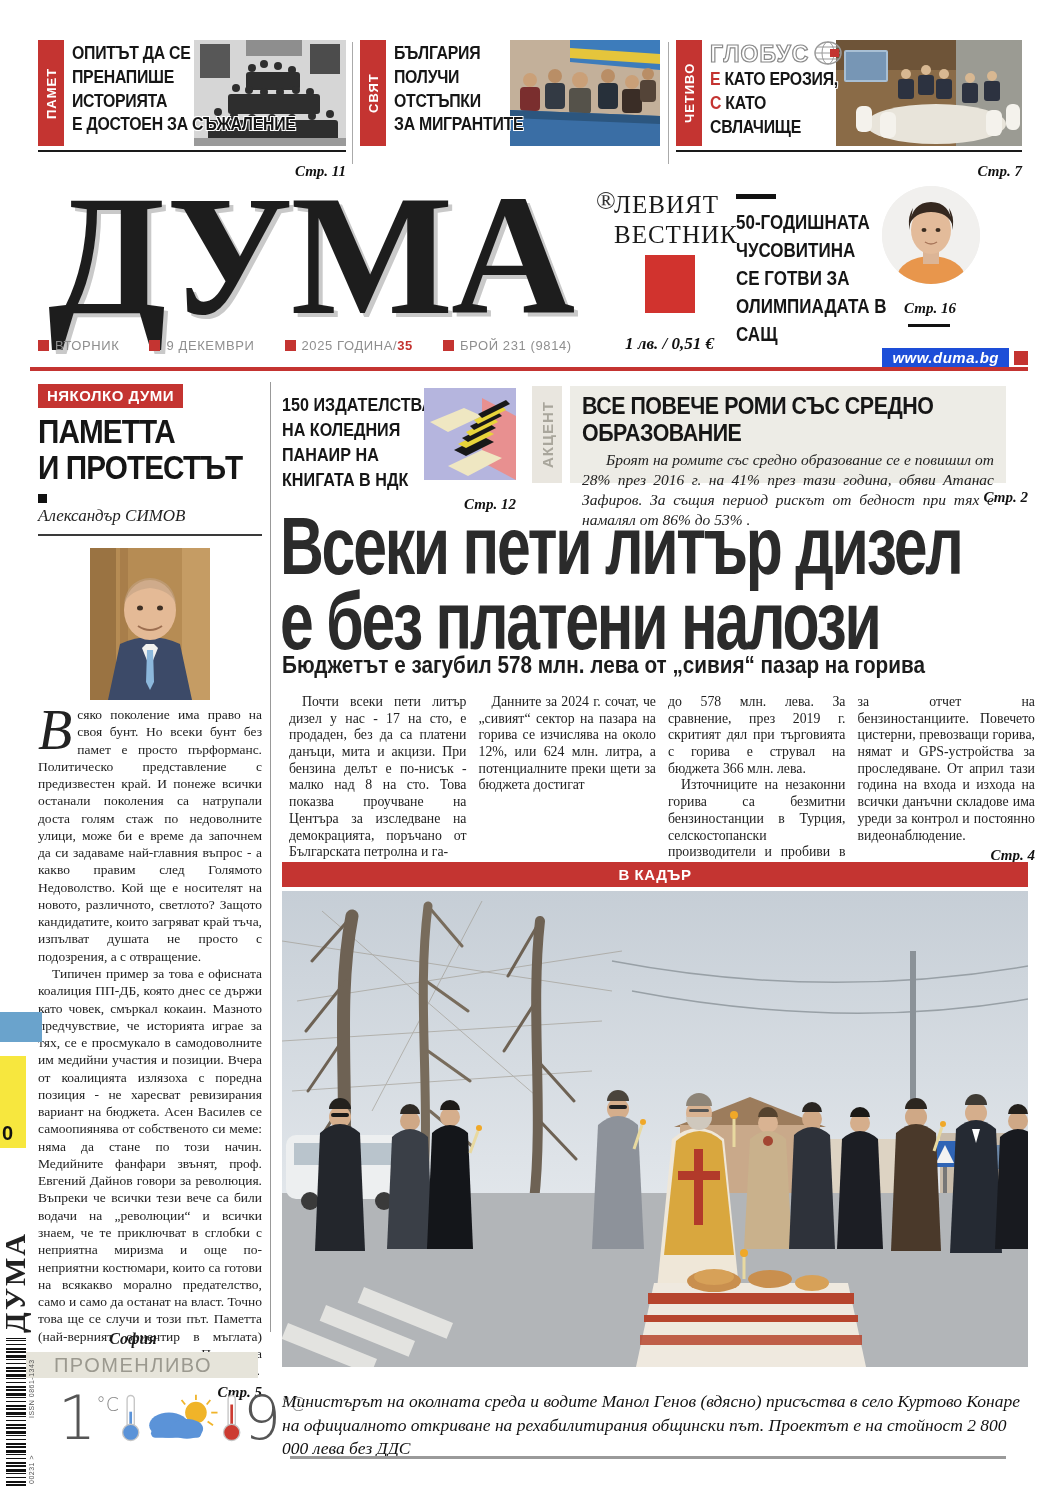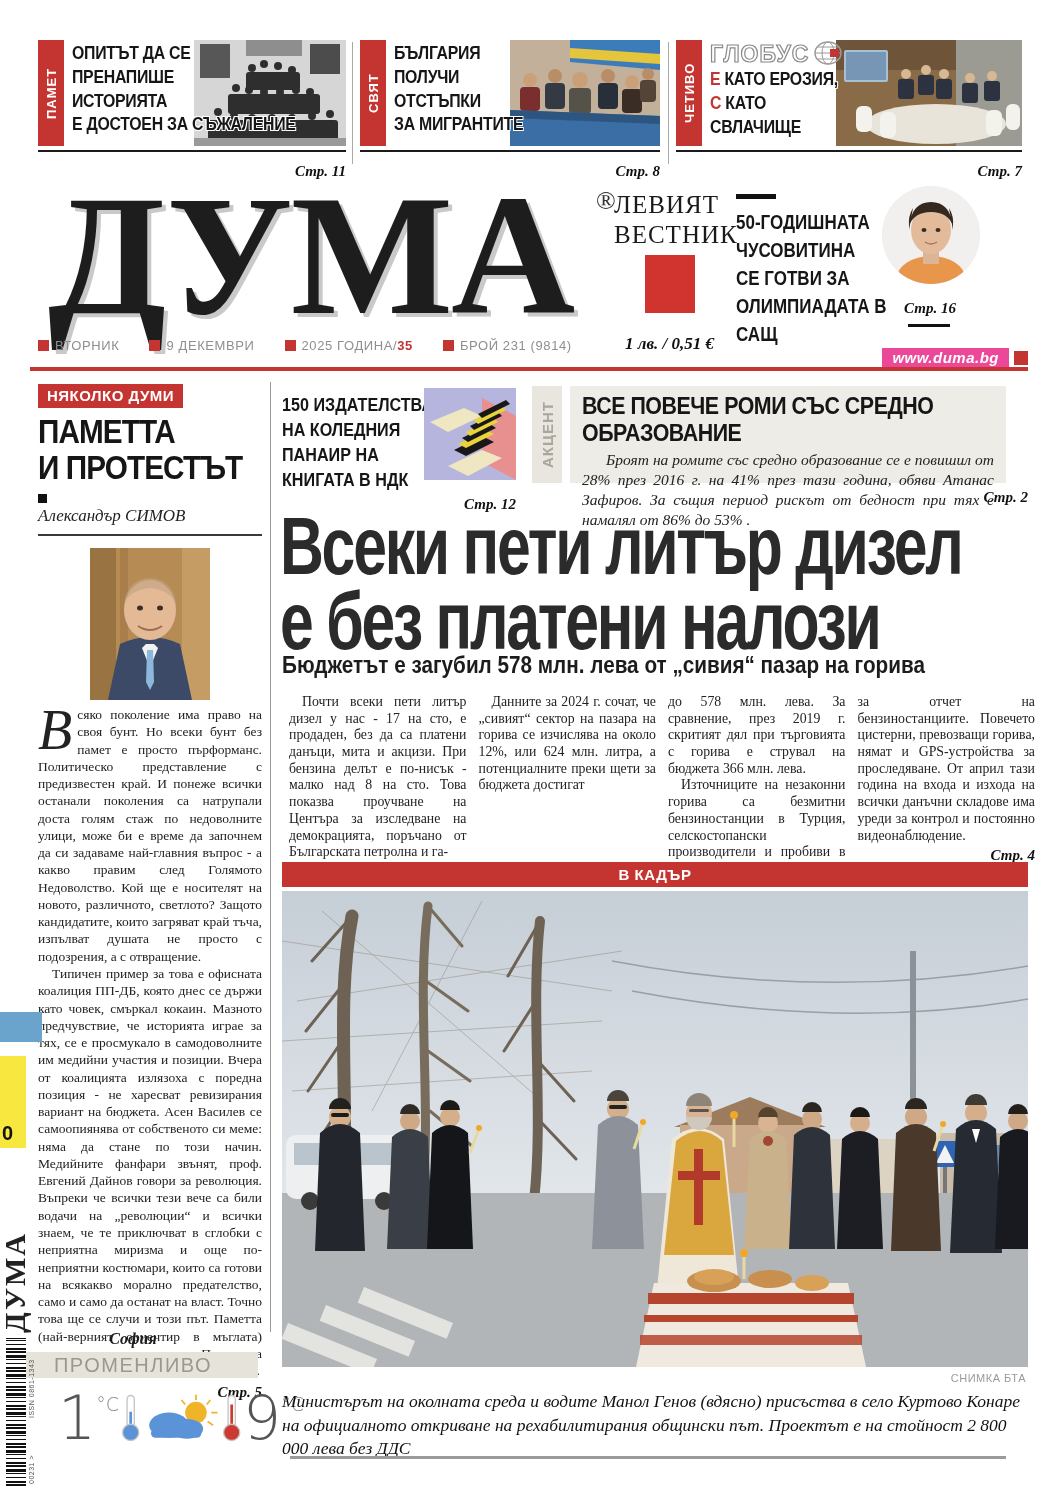--- a/index.html
+++ b/index.html
@@ -21,21 +21,21 @@
           font-weight:bold;font-size:18px;line-height:1.32;color:#161616;letter-spacing:-0.3px;
           text-shadow:1px 1px 0 #fff,-1px -1px 0 #fff,1px -1px 0 #fff,-1px 1px 0 #fff;}
   .t-foot{border-top:2.5px solid #1a1a1a;margin-top:4px;padding-top:10px;text-align:right;}
   .redchar{color:#c43431;}
   
   #logo{font-family:"Liberation Serif",serif;font-weight:bold;font-size:172px;line-height:0.9;letter-spacing:-2px;
         color:#1d1d1d;text-shadow:4px 4px 0 #c9c9c9;}
   .datebit{display:flex;align-items:center;gap:6px;font-family:"Liberation Sans",sans-serif;
            font-size:13px;color:#8f8f8f;letter-spacing:0.6px;}
   .rbul{width:11px;height:11px;background:#c43431;}
-  #website-box{background:#ec4899;color:#fff;font-family:"Liberation Sans",sans-serif;font-weight:bold;
+  #website-box{background:#1d4ed8;color:#fff;font-family:"Liberation Sans",sans-serif;font-weight:bold;
                font-style:italic;font-size:15px;padding:1px 10px 2px;letter-spacing:0.5px;}
   
   .oped-body{font-size:13.5px;line-height:1.28;text-align:justify;color:#222;}
   .oped-body p{margin:0;}
   .oped-body p.ind{text-indent:14px;}
   .dropcap{float:left;font-size:56px;line-height:44px;padding:2px 5px 0 0;font-style:italic;color:#222;}
   
   .colp{margin:0;font-size:13.8px;line-height:1.21;text-align:justify;color:#222;}
   .colp.ind{text-indent:13px;}
   .graybox{background:#edece6;}
@@ -131,21 +131,20 @@
           <path d="M0,70 L150,76 L150,84 L0,78 Z" fill="#2c567f"></path>
         </svg>
       </div>
       <div class="t-head cond" style="transform:scaleX(0.88);width:300px;">
         <div>БЪЛГАРИЯ</div>
         <div>ПОЛУЧИ</div>
         <div>ОТСТЪПКИ</div>
         <div>ЗА МИГРАНТИТЕ</div>
       </div>
     </div>
-    <div class="t-foot"><span class="pageref">Стр. 8</span></div>
   </div>
 
   <div class="abs" style="left:668px;top:42px;width:1px;height:122px;background:#aaa;"></div>
 
   <div class="teaser" style="left:676px;width:346px;">
     <div class="teaser-main">
       <div class="vtag abs" style="left:0;top:0;">ЧЕТИВО</div>
       <div class="t-photo">
         <svg width="186" height="106" viewBox="0 0 186 106">
           <rect width="186" height="106" fill="#8a6b47"></rect>
@@ -497,17 +496,16 @@
         <ellipse cx="432" cy="390" rx="27" ry="11" fill="#c98f4e"></ellipse>
         <ellipse cx="432" cy="386" rx="20" ry="8" fill="#d7a158"></ellipse>
         <ellipse cx="488" cy="388" rx="22" ry="9" fill="#c98f4e"></ellipse>
         <ellipse cx="530" cy="392" rx="17" ry="8" fill="#d7a158"></ellipse>
         <line x1="462" y1="388" x2="462" y2="366" stroke="#e8d9a0" stroke-width="3"></line>
           <circle cx="462" cy="362" r="4" fill="#f0a828"></circle>
       </g>
     </svg>
   </div>
 
-  <div class="abs sans" style="left:282px;top:1372px;width:744px;text-align:right;font-size:11px;color:#9a9a9a;letter-spacing:0.5px;">СНИМКА БТА</div>
   <div class="abs serif" style="left:282px;top:1390px;width:750px;font-style:italic;font-size:17.5px;line-height:1.35;color:#111;">Министърът на околната среда и водите Манол Генов (вдясно) присъства в село Куртово Конаре на официалното откриване на рехабилитирания общински път. Проектът е на стойност  2 800 000 лева без ДДС</div>
   <div class="abs" style="left:290px;top:1456px;width:716px;height:3px;background:#9a9a9a;"></div>
 
 </div>
 
 </body></html>

